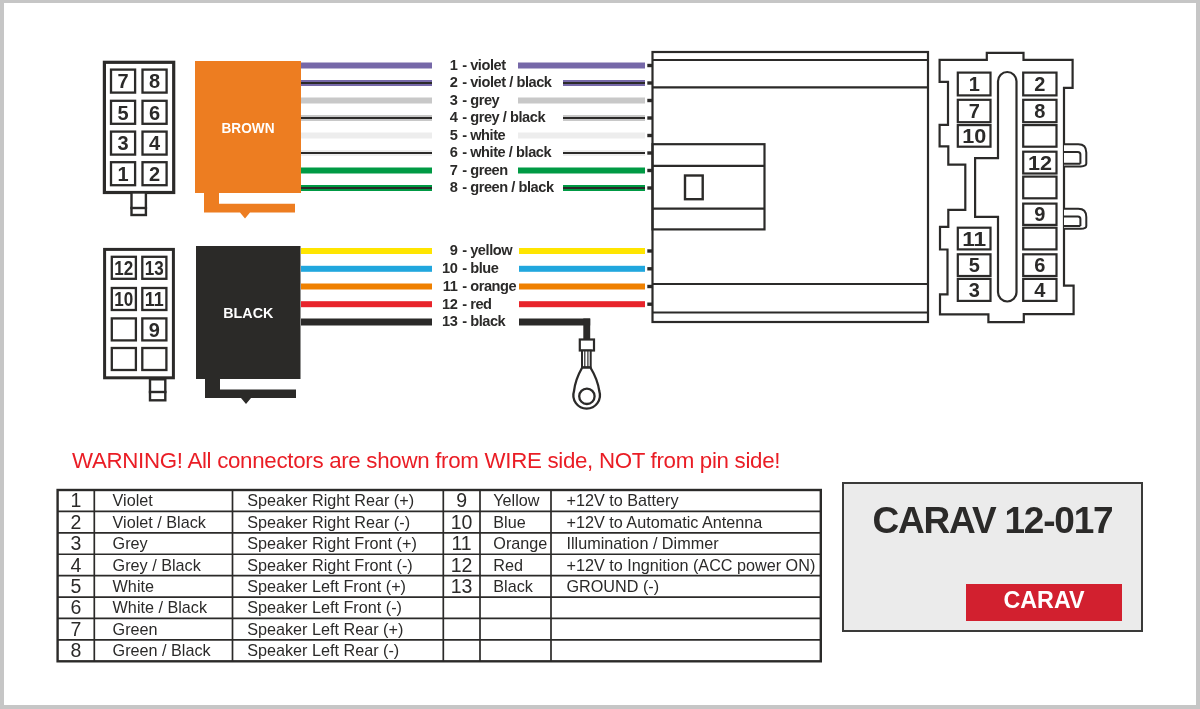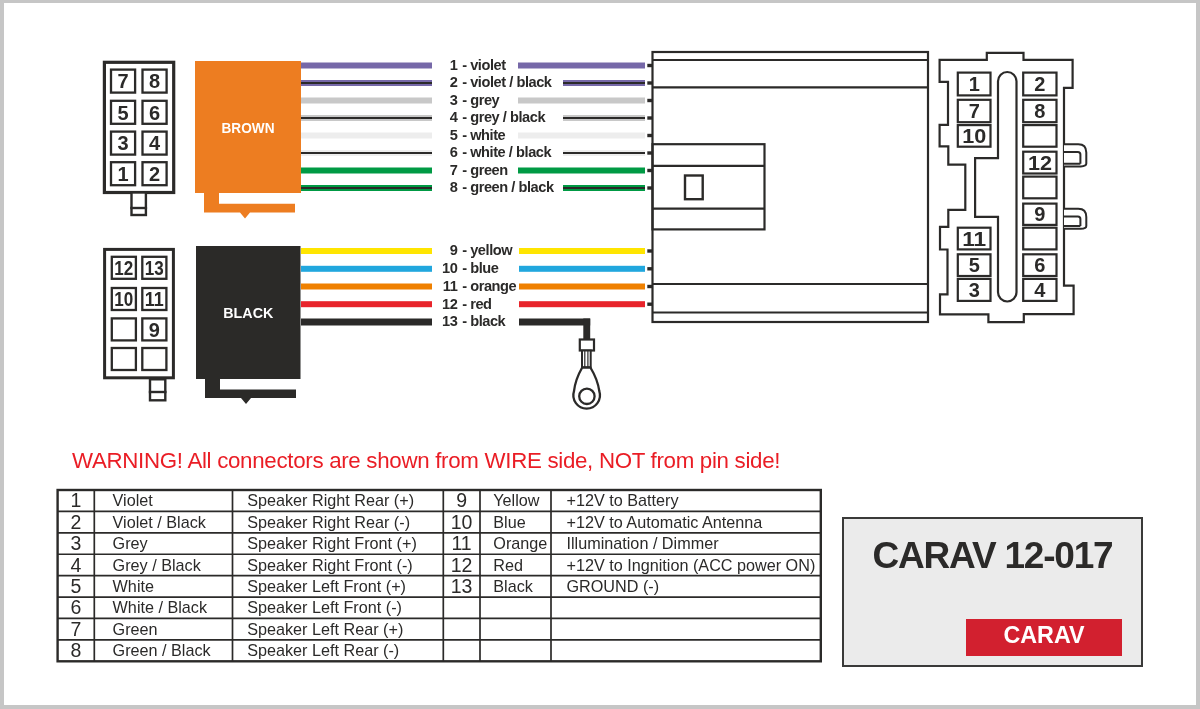--- a/index.html
+++ b/index.html
@@ -1,19 +1,19 @@
 <!DOCTYPE html>
 <html><head><meta charset="utf-8"><style>
 html,body{margin:0;padding:0}
 body{width:1200px;height:709px;position:relative;background:#fff;overflow:hidden;
  font-family:"Liberation Sans",sans-serif}
 .frame{position:absolute;background:#C6C6C6}
 svg text{font-family:"Liberation Sans",sans-serif}
 #warn{position:absolute;left:72px;top:448px;font-size:22.3px;letter-spacing:-0.3px;color:#EA1D25;white-space:nowrap}
-#carav{position:absolute;left:842px;top:517px;width:297px;height:146px;background:#EBEBEB;
+#carav{position:absolute;left:842px;top:482px;width:297px;height:146px;background:#EBEBEB;
  border:2.2px solid #3A3A39}
 #carav h1{margin:16px 0 0 0;text-align:center;font-size:37px;letter-spacing:-1.2px;color:#2B2A29}
 #logo{position:absolute;left:122px;top:100px;width:156px;height:37px;background:#D2202F;
  color:#fff;font-weight:bold;font-size:23.3px;letter-spacing:0px;text-align:center;line-height:33px}
 </style></head>
 <body>
 <div class="frame" style="left:0;top:0;width:1200px;height:3.4px"></div>
 <div class="frame" style="left:0;top:0;width:4px;height:709px"></div>
 <div class="frame" style="left:1195.5px;top:0;width:4.5px;height:709px"></div>
 <div class="frame" style="left:0;top:705px;width:1200px;height:4px"></div>

